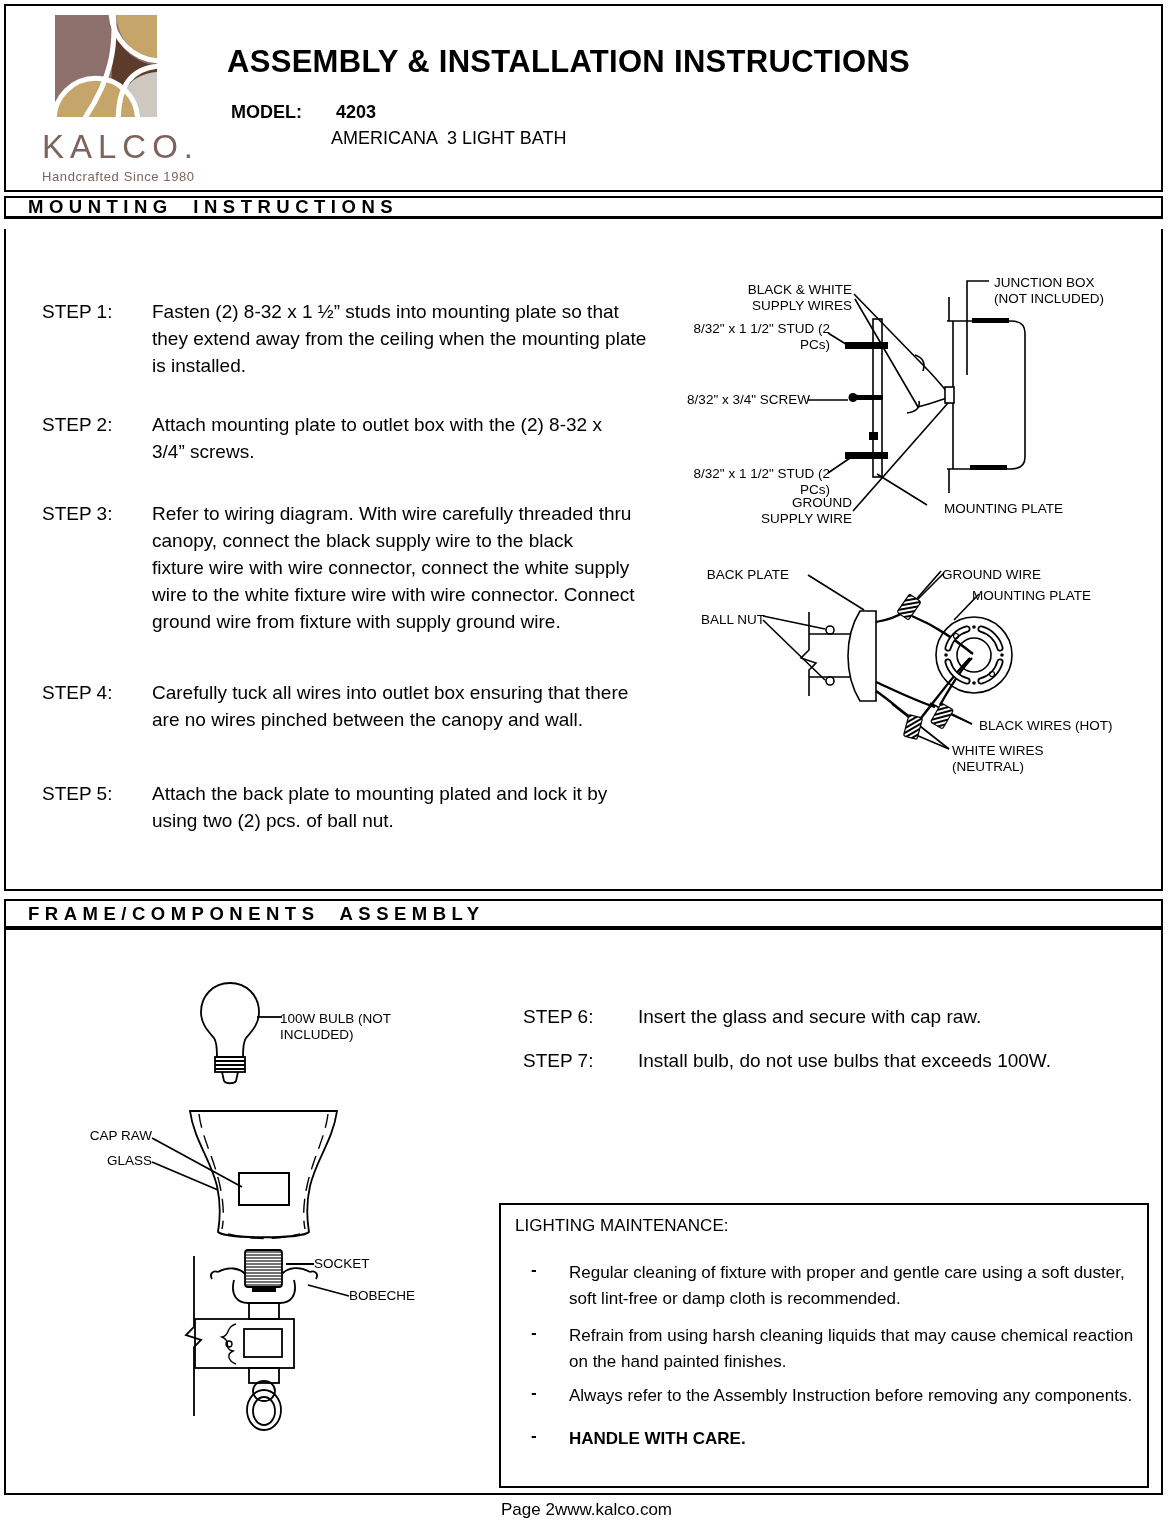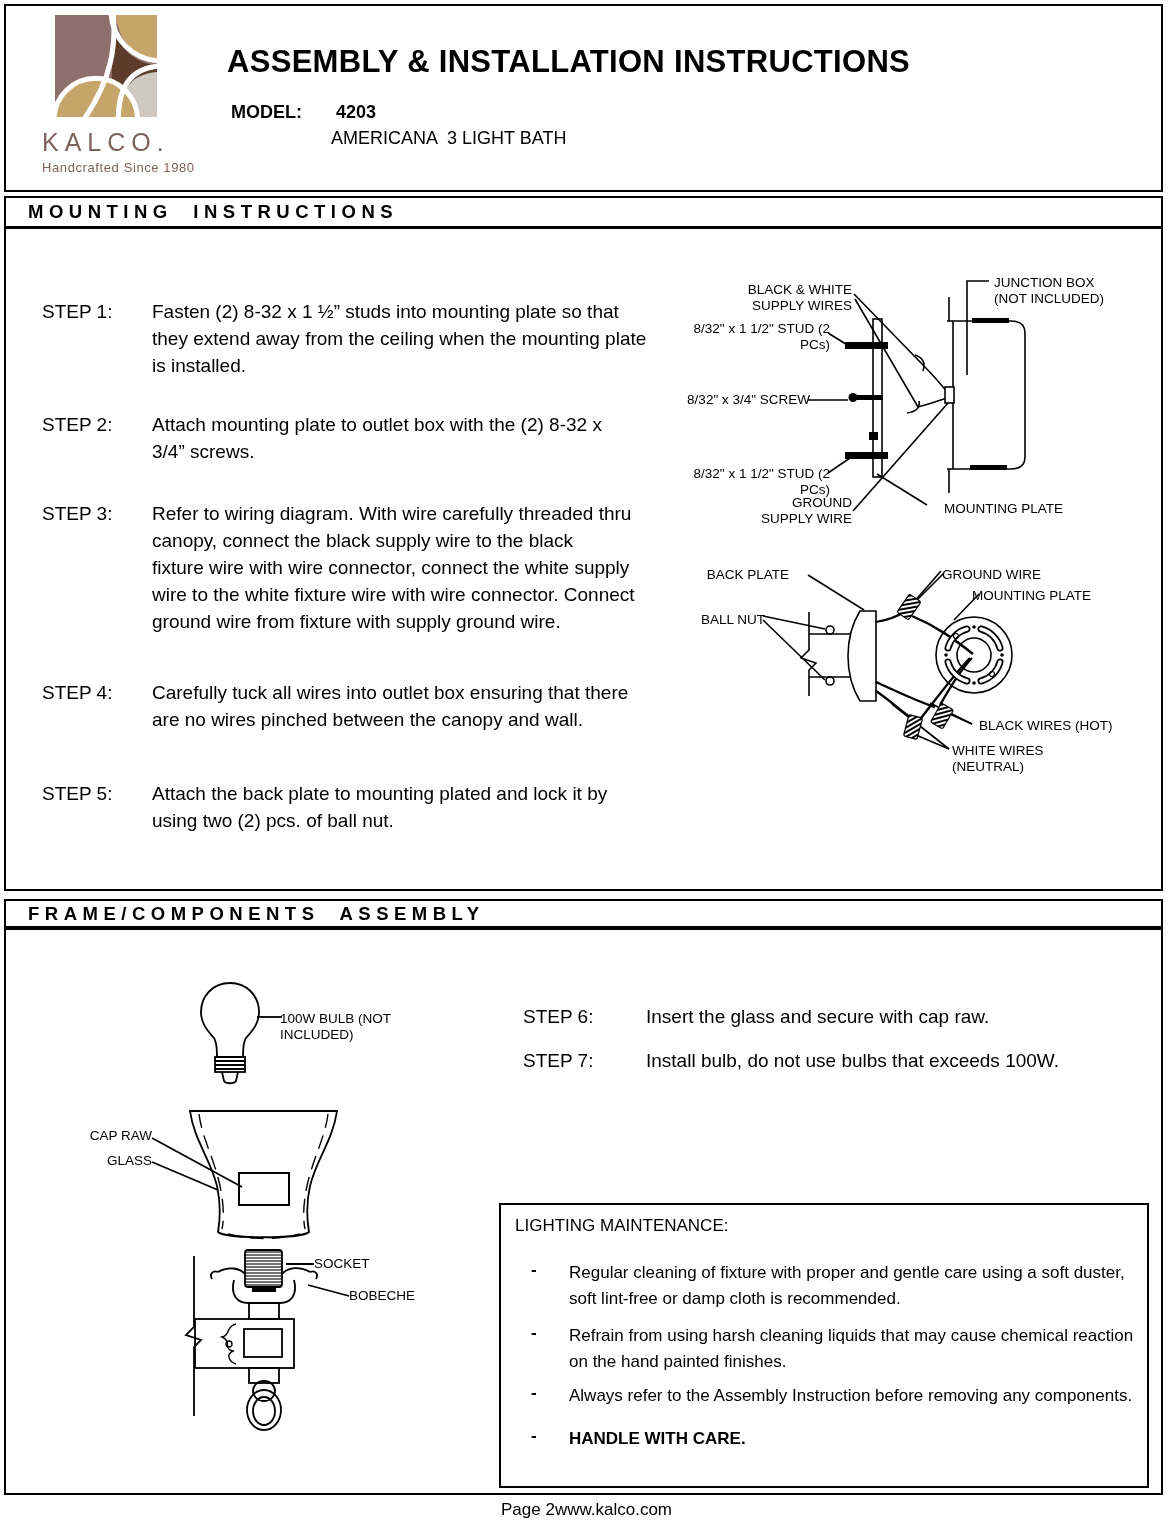--- a/index.html
+++ b/index.html
@@ -3,43 +3,43 @@
 <meta charset="utf-8">
 <style>
   * { margin:0; padding:0; box-sizing:border-box; }
   body { background:#e8e8e8; }
   .page { position:relative; width:1173px; height:1529px; background:#fff;
           font-family:"Liberation Sans", sans-serif; color:#000; margin:0 auto; overflow:hidden; }
 
   .header-box { position:absolute; left:4px; top:4px; width:1159px; height:188px; border:2px solid #000; }
   .logo-block { position:absolute; left:36px; top:8px; width:170px; }
   .logo-mark { display:block; margin-left:13px; width:102px; height:104px; }
-  .brand { font-size:25px; letter-spacing:6px; color:#7d635e; margin-top:10px; font-weight:400; }
+  .brand { font-size:33px; letter-spacing:6px; color:#7d635e; margin-top:10px; font-weight:400; }
   .tagline { font-size:13px; color:#7d635e; letter-spacing:0.6px; margin-top:3px; }
   .doc-title { position:absolute; left:221px; top:38px; font-size:31px; font-weight:bold; letter-spacing:0.3px; }
   .model-label { position:absolute; left:225px; top:96px; font-size:18px; font-weight:bold; }
   .model-number { position:absolute; left:330px; top:96px; font-size:18px; font-weight:bold; }
   .model-name { position:absolute; left:325px; top:122px; font-size:18px; font-weight:normal; white-space:pre; }
 
-  .section-bar { position:absolute; left:4px; width:1159px; height:33px; border:2px solid #000;
+  .section-bar { position:absolute; left:4px; width:1159px; height:23px; border:2px solid #000;
                  border-bottom-width:3px; display:flex; align-items:center; padding-left:22px;
                  font-weight:bold; font-size:18.5px; letter-spacing:5.5px; word-spacing:10px; }
   .bar1 { top:196px; }
   .bar2 { top:899px; height:31px; border-bottom-width:4px; }
 
   .box { position:absolute; left:4px; width:1159px; border:2px solid #000; border-top:none; }
   .box1 { top:229px; height:662px; }
   .box2 { top:930px; height:565px; }
 
   .step { position:absolute; left:36px; display:flex; }
   .step-label { width:110px; font-size:19px; line-height:27px; flex:none; }
   .step-text { width:515px; font-size:19px; line-height:27px; white-space:pre-line; }
   .fstep { position:absolute; left:517px; display:flex; }
   .fstep .step-label { width:115px; }
-  .fstep .step-text { width:480px;margin-left:8px; }
+  .fstep .step-text { width:480px; }
 
   .dsvg { position:absolute; }
   .dlabel { position:absolute; font-size:13.5px; line-height:16px; }
   .dlabel.r { text-align:right; }
 
   .maint { position:absolute; left:493px; top:273px; width:650px; height:285px; border:2px solid #000; }
   .maint-title { position:absolute; left:14px; top:11px; font-size:17px; }
   .mi { position:absolute; left:0; display:flex; width:100%; }
   .mi-b { position:absolute; left:30px; font-size:17px; font-weight:bold; }
   .mi-t { position:absolute; left:68px; width:565px; font-size:17px; line-height:26px; white-space:pre-line; }

